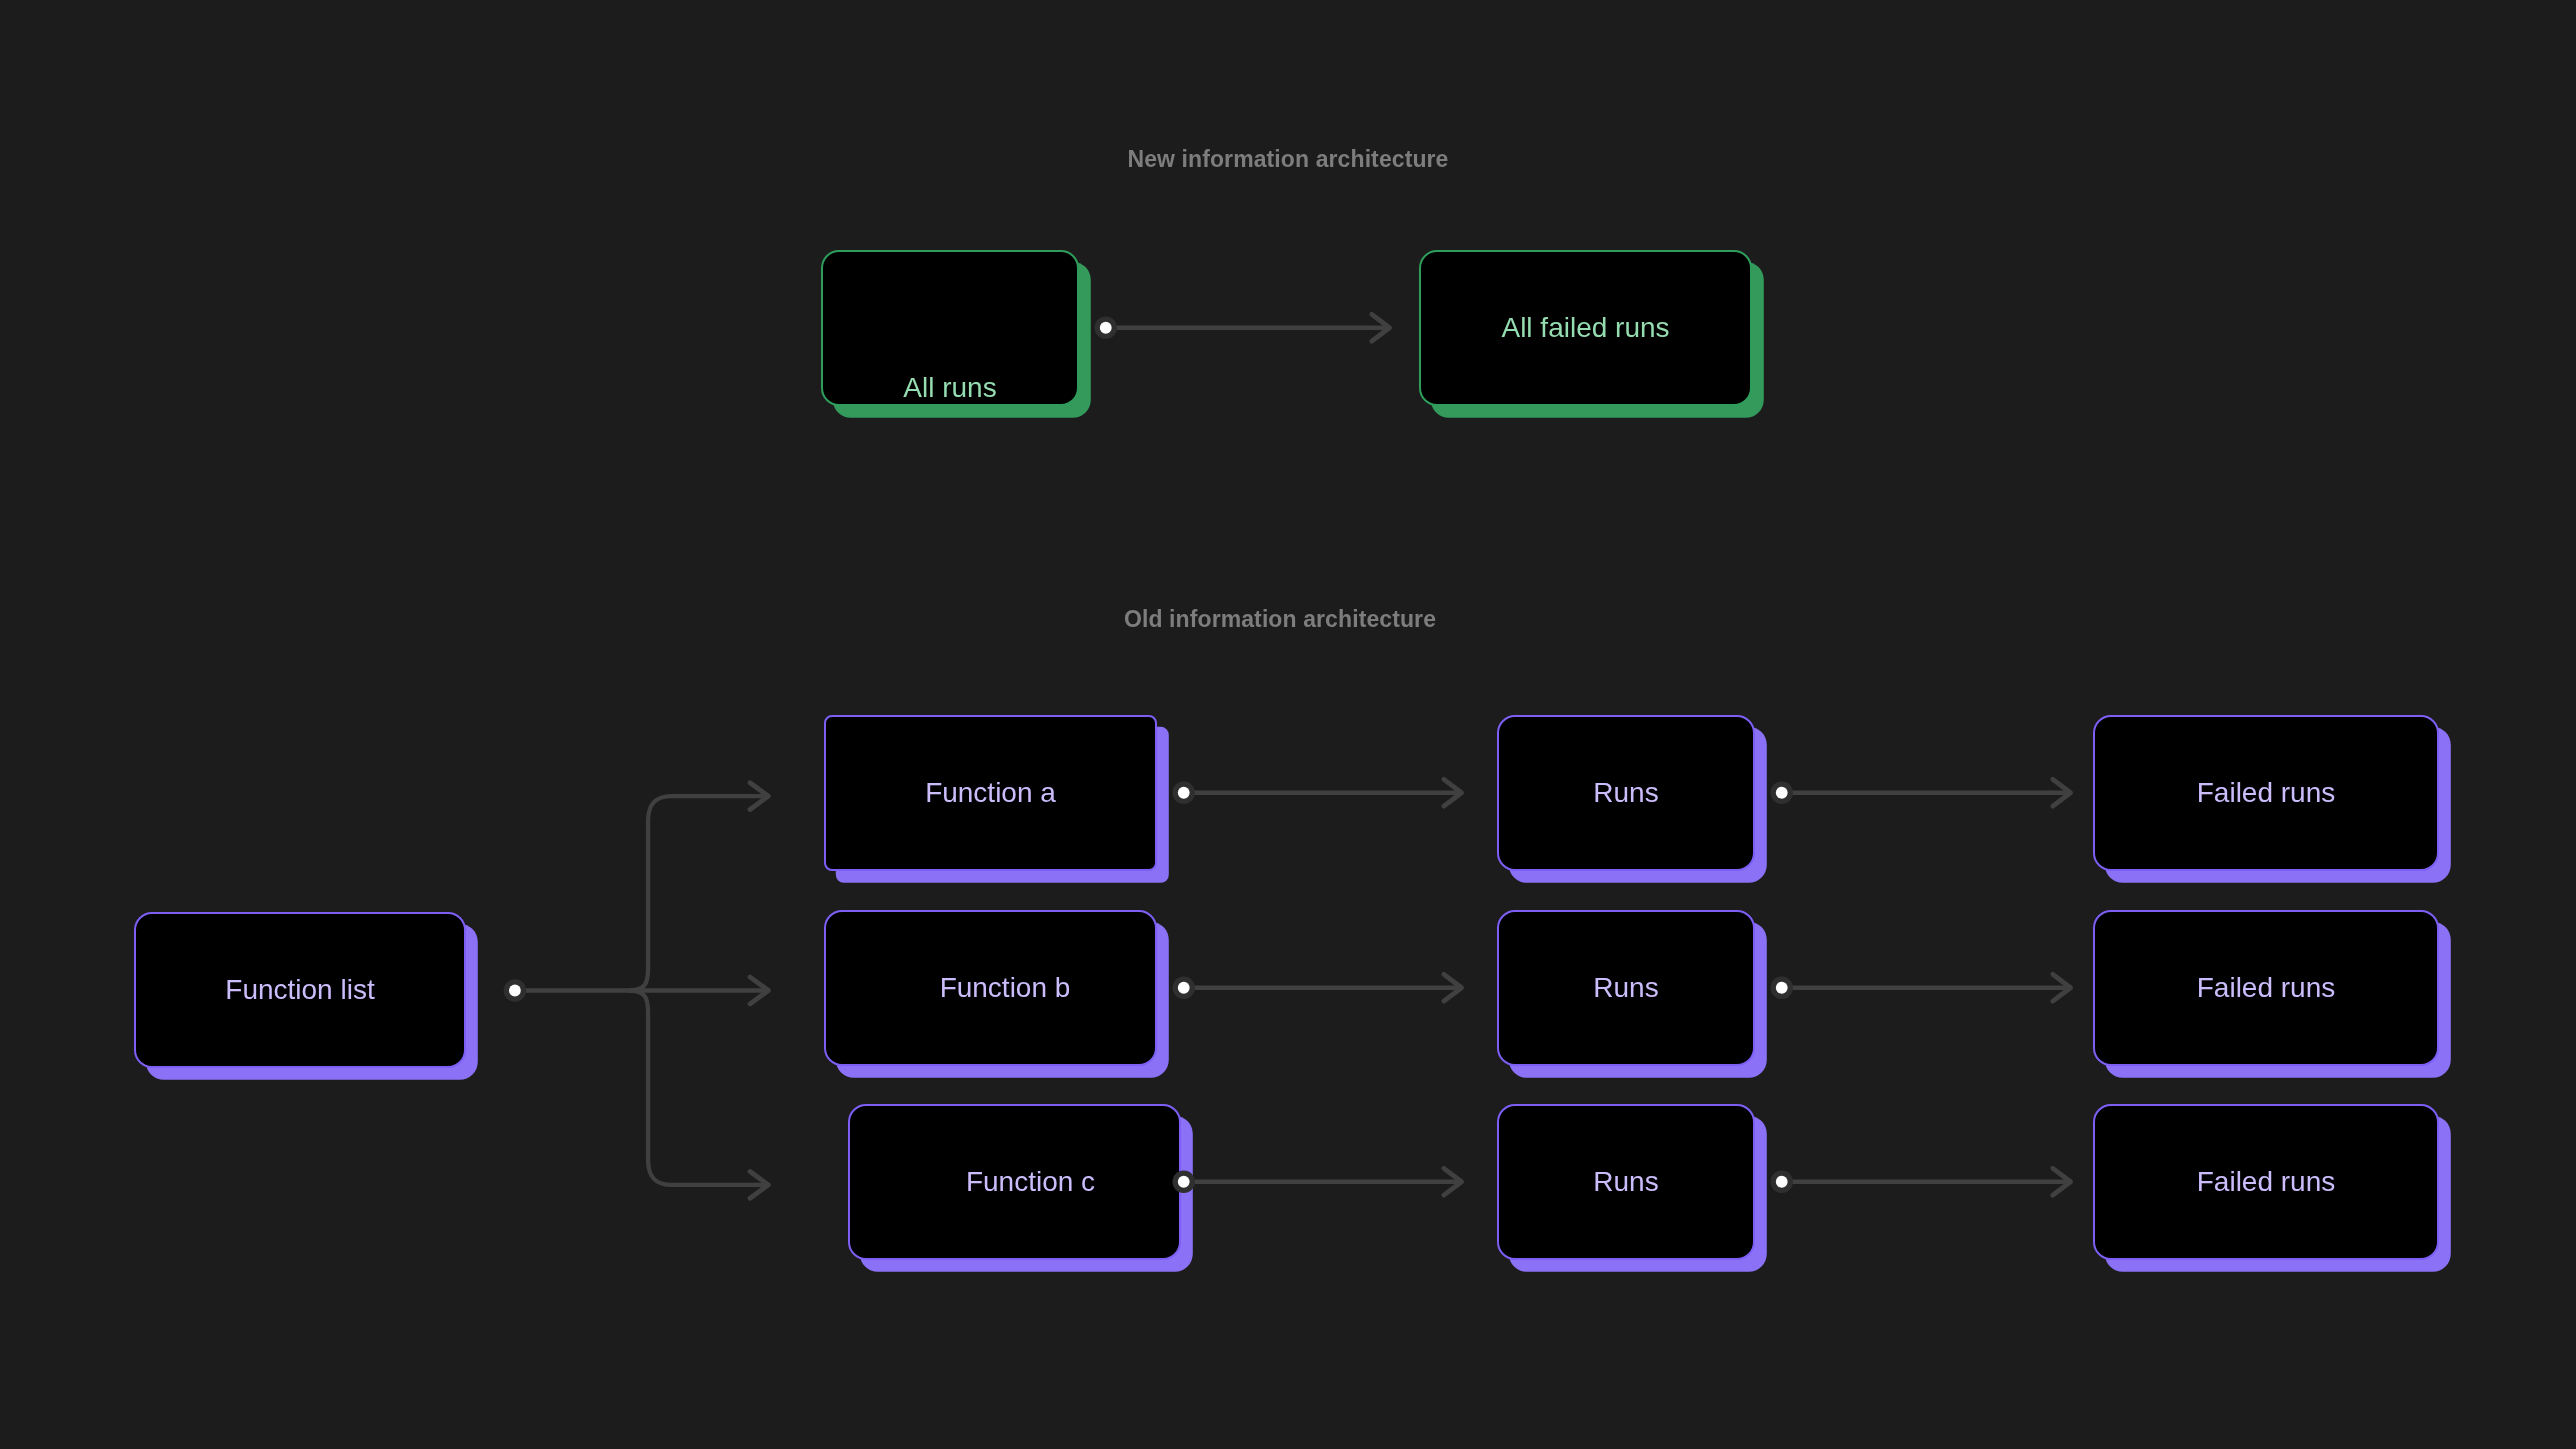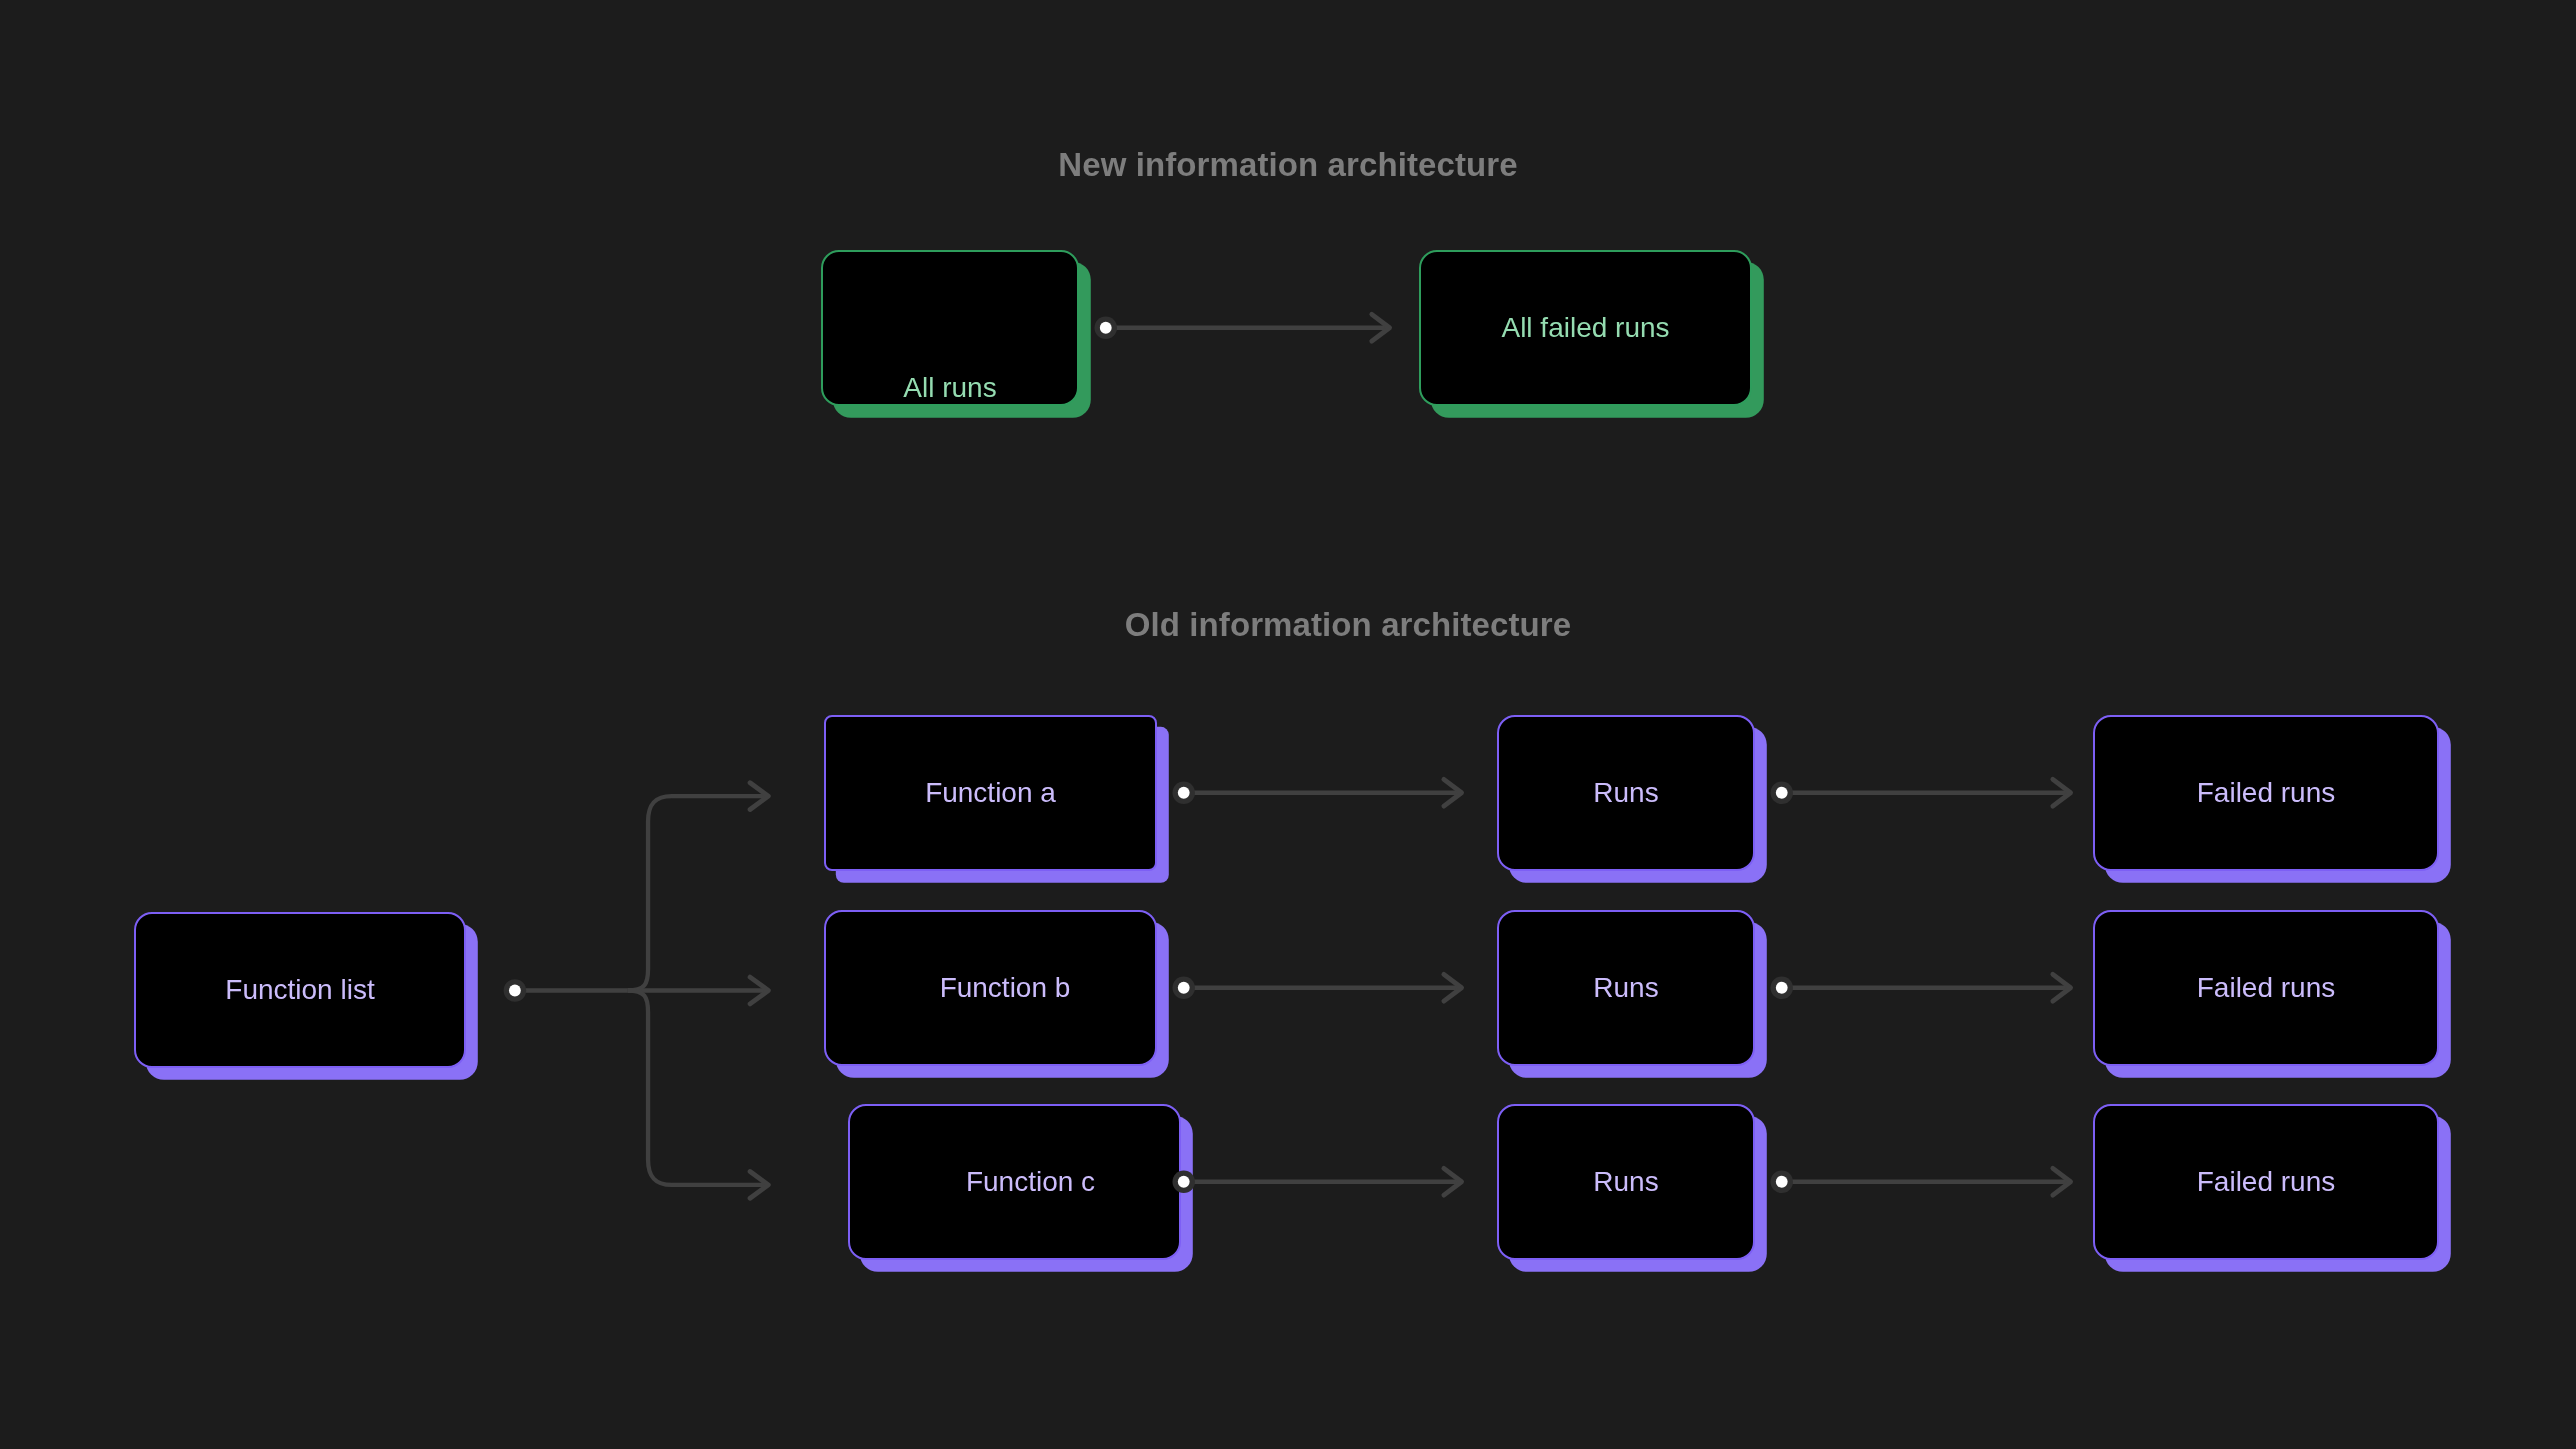--- a/index.html
+++ b/index.html
@@ -16,21 +16,21 @@
     width: 2576px;
     height: 1449px;
     background: #1c1c1c;
     overflow: hidden;
   }
 
   
   .section-title {
     position: absolute;
     color: #7d7d7d;
-    font-size: 33px;
+    font-size: 23px;
     font-weight: 700;
     letter-spacing: 0.1px;
     white-space: nowrap;
     transform: translateX(-50%);
   }
 
   
   .node {
     position: absolute;
     box-sizing: border-box;
@@ -83,21 +83,21 @@
       <polyline class="conn-head" points="515,-5 548,20 515,45"></polyline>
       <circle class="conn-dot-ring" cx="20" cy="20" r="21"></circle>
       <circle class="conn-dot-core" cx="20" cy="20" r="11"></circle>
     </svg>
   </div>
 
   <div class="node green" style="left:1419px; top:250px; width:333px; height:156px;">
     <span>All failed runs</span>
   </div>
 
-  <div class="section-title" style="left:1348px; top:606px;">Old information architecture</div>
+  <div class="section-title" style="left:1280px; top:606px;">Old information architecture</div>
 
   <div class="node purple" style="left:134px; top:912px; width:332px; height:156px;">
     <span>Function list</span>
   </div>
 
   <div class="connector" style="left:504px; top:765px; width:301px; height:451px;">
     <svg width="301" height="451" viewBox="0 0 560 840">
 
       <line class="conn-line" x1="20" y1="420" x2="230" y2="420"></line>
 

